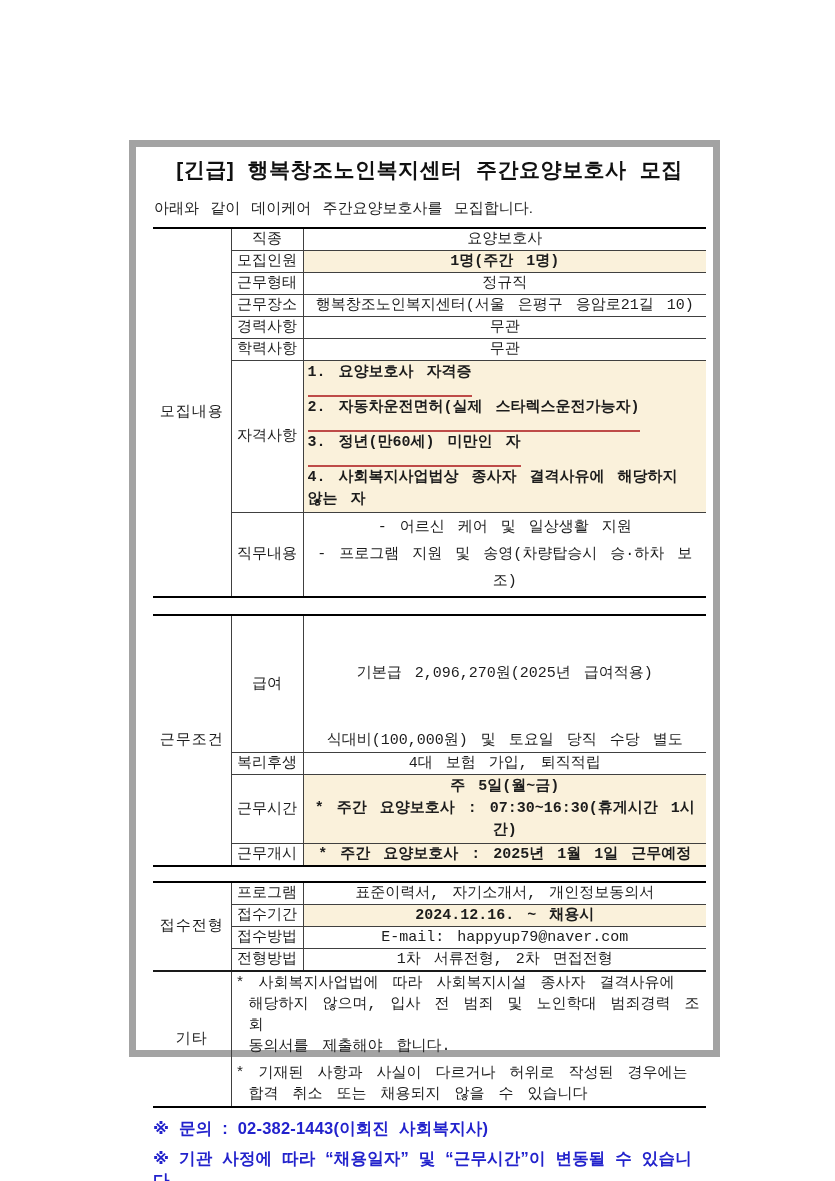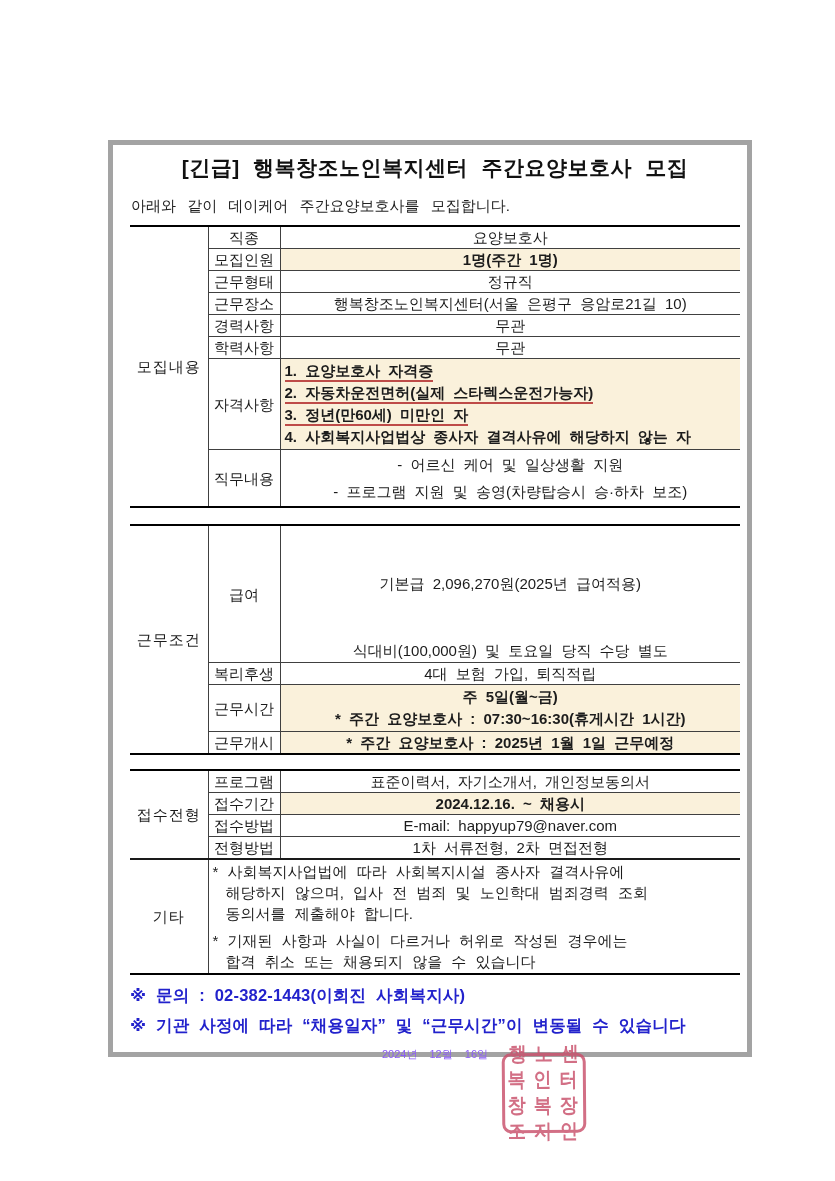--- a/index.html
+++ b/index.html
@@ -3,52 +3,52 @@
 <meta charset="utf-8">
 <style>
   html,body { margin:0; padding:0; }
   body {
     width:835px; height:1181px; position:relative;
     background:#ffffff; color:#1c1c1c;
     font-family:"Liberation Sans","DejaVu Sans",sans-serif;
     -webkit-font-smoothing:antialiased;
   }
   .sheet {
-    position:absolute; left:108px; top:140px; width:644px; height:917px;
-    border:5px solid #a3a3a3; box-sizing:border-box;
+    position:absolute; left:129px; top:140px; width:591px; height:917px;
+    border:7px solid #a3a3a3; box-sizing:border-box;
     padding:5px 7px 0 17px;
   }
   .title {
     text-align:center; font-size:21px; font-weight:bold;
     letter-spacing:0.5px; word-spacing:7px; margin:4px 0 0 0; color:#111;
   }
   .intro {
     font-size:15px; margin:15px 0 9px 1px; word-spacing:7px; color:#222;
   }
   table.tbl {
     width:100%; border-collapse:collapse; table-layout:fixed;
     font-size:15px; color:#1c1c1c;
     border-top:2px solid #000; border-bottom:2px solid #000;
   }
   .mt1 { margin-top:16px; }
   .mt2 { margin-top:14px; }
   col.c1 { width:78px; } col.c2 { width:72px; }
   .tbl td {
     border:1px solid #404040; padding:1px 4px; text-align:center;
-    vertical-align:middle; line-height:19px; word-spacing:4px;
+    vertical-align:middle; line-height:19px; word-spacing:4px;font-family:Liberation Mono, monospace;
   }
   .tbl td:last-child { border-right:none; }
   td.sec, td.sec2 { border-left:none; font-size:15px; letter-spacing:1px; }
   tr.thick td { border-top:2px solid #1a1a1a; }
   .hl { background:var(--hl,#FAF1DB); }
   .b  { font-weight:bold; }
   .left { text-align:left; padding-left:6px; }
   .qual div { line-height:22px; text-align:left; }
   .qual { padding-top:2px; padding-bottom:2px; }
-  .rl { border-bottom:2px solid var(--red,#BE4B48); padding-bottom:0px; display:inline-block; line-height:19px; }
+  .rl { border-bottom:2px solid var(--red,#BE4B48); padding-bottom:13px; display:inline-block; line-height:19px; }
   .duty div { line-height:27px; }
   .pay div { line-height:20px;margin-top:47px; }
   .pay { padding-top:2px; padding-bottom:2px; }
   .hours { padding-top:8px; padding-bottom:8px; }
   .hours div { line-height:22px; }
   .start { padding-top:11px; padding-bottom:11px; }
   .etc-cell { padding:4px 6px 5px 6px; }
   .etc-cell div { line-height:21px; text-align:left; word-spacing:5px; }
   .ind { padding-left:13px; }
   .gap-top { margin-top:6px; }

